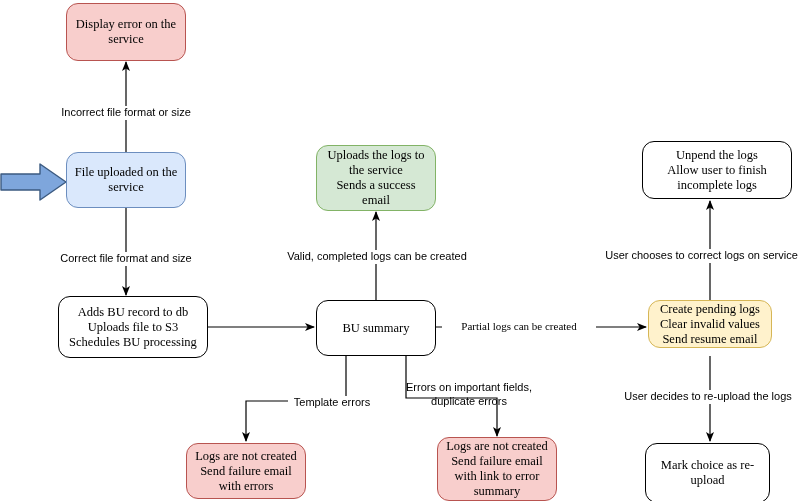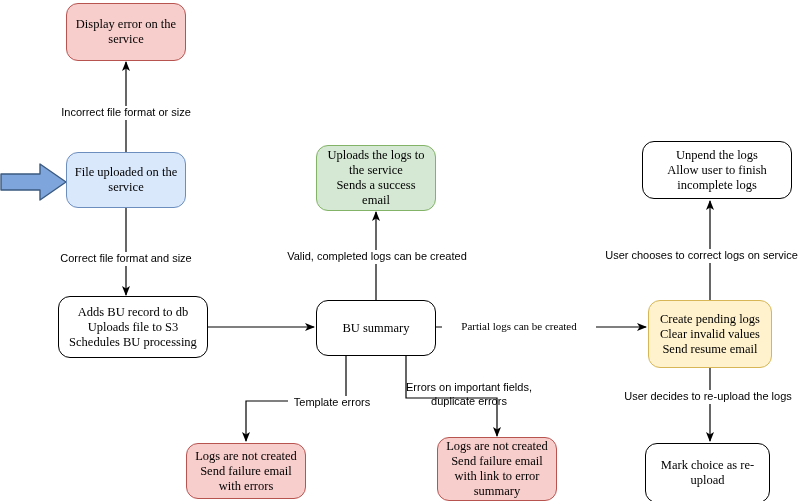--- a/index.html
+++ b/index.html
@@ -119,21 +119,21 @@
 
   <div class="node pink" style="left:437px; top:437px; width:120px; height:64px;">Logs are not created
 Send failure email
 with link to error
 summary</div>
 
   <div class="node plain" style="left:642px; top:141px; width:150px; height:58px;">Unpend the logs
 Allow user to finish
 incomplete logs</div>
 
-  <div class="node yellow" style="left:648px; top:300px; width:124px; height:68px;">Create pending logs
+  <div class="node yellow" style="left:648px; top:300px; width:124px; height:48px;">Create pending logs
 Clear invalid values
 Send resume email</div>
 
   <div class="node plain" style="left:645px; top:443px; width:125px; height:60px;">Mark choice as re-
 upload</div>
 
   <div class="edge-label" style="left:43px; top:106px; width:166px;">Incorrect file format or size</div>
 
   <div class="edge-label" style="left:45px; top:252px; width:162px;">Correct file format and size</div>
 

